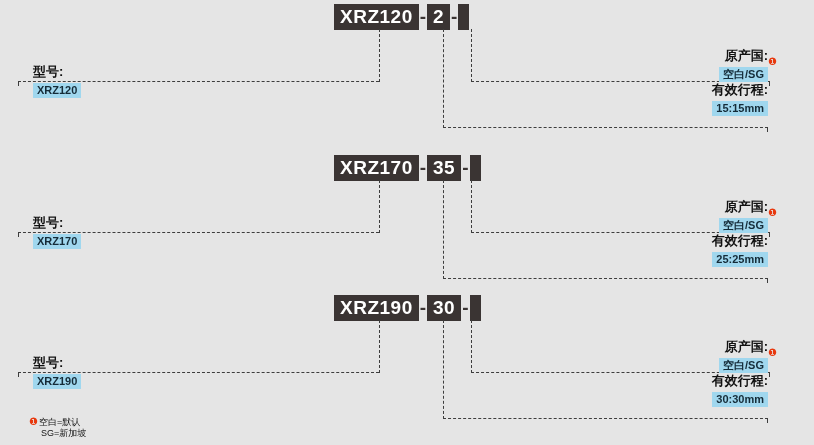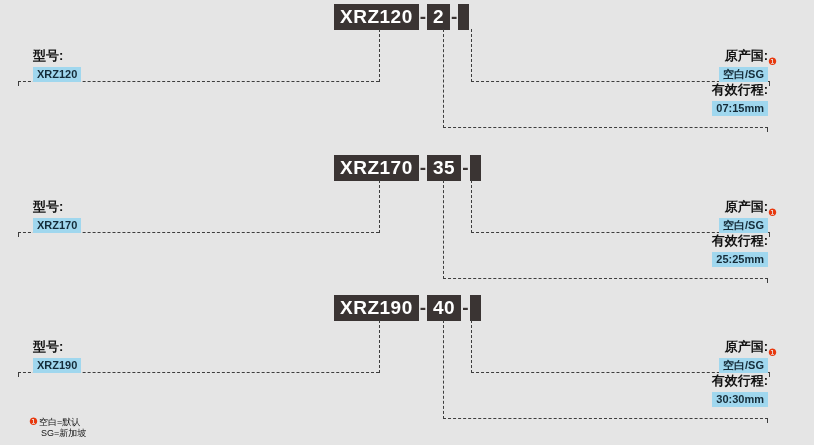--- a/index.html
+++ b/index.html
@@ -24,21 +24,21 @@
   .vline { position:absolute; width:0; border-left:1px dashed #3d3d3d; }
   .tick  { position:absolute; width:1px; height:4px; background:#3d3d3d; }
 
   
   .field-label { font-size:13px; font-weight:700; color:#111111; line-height:16px; white-space:nowrap; }
   .hl {
     display:inline-block; background:#a0d7ee; color:#142b38;
     font-size:11px; font-weight:600; line-height:13px; padding:1px 4px;
     margin-top:2px; white-space:nowrap; position:relative; z-index:2;
   }
-  .left-group { position:absolute; left:33px; top:48px; }
+  .left-group { position:absolute; left:33px; top:64px; }
   .right-group { position:absolute; right:46px; text-align:right;margin-left:19px; }
   .right-group.country { top:48px; }
   .right-group.stroke  { top:82px; }
   .hl-wrap { position:relative; display:inline-block; }
   .fn-sup {
     position:absolute; top:-7px; right:-9px; color:#e8380d;
     font-size:10px; line-height:10px; z-index:3;
   }
 
   
@@ -78,21 +78,21 @@
     <div class="right-group country">
       <div class="field-label">原产国:</div>
       <span class="hl-wrap">
         <span class="hl">空白/SG</span>
         <span class="fn-sup">❶</span>
       </span>
     </div>
 
     <div class="right-group stroke">
       <div class="field-label">有效行程:</div>
-      <span class="hl">07:15mm</span>
+      <span class="hl">15:15mm</span>
     </div>
   </div>
 
   <div class="section" style="top:151px">
     <div class="title">
       <span class="code-box">XRZ170</span>
       <span class="code-dash">-</span>
       <span class="code-box">35</span>
       <span class="code-dash">-</span>
       <span class="code-box empty"></span>
@@ -124,21 +124,21 @@
     <div class="right-group stroke">
       <div class="field-label">有效行程:</div>
       <span class="hl">25:25mm</span>
     </div>
   </div>
 
   <div class="section" style="top:291px">
     <div class="title">
       <span class="code-box">XRZ190</span>
       <span class="code-dash">-</span>
-      <span class="code-box">40</span>
+      <span class="code-box">30</span>
       <span class="code-dash">-</span>
       <span class="code-box empty"></span>
     </div>
 
     <div class="vline" style="left:379px; top:29px; height:53px;"></div>
     <div class="vline" style="left:443px; top:29px; height:99px;"></div>
     <div class="vline" style="left:471px; top:29px; height:53px;"></div>
     <div class="hline" style="left:18px;  top:81px;  width:361px;"></div>
     <div class="hline" style="left:471px; top:81px;  width:299px;"></div>
     <div class="hline" style="left:443px; top:127px; width:325px;"></div>

